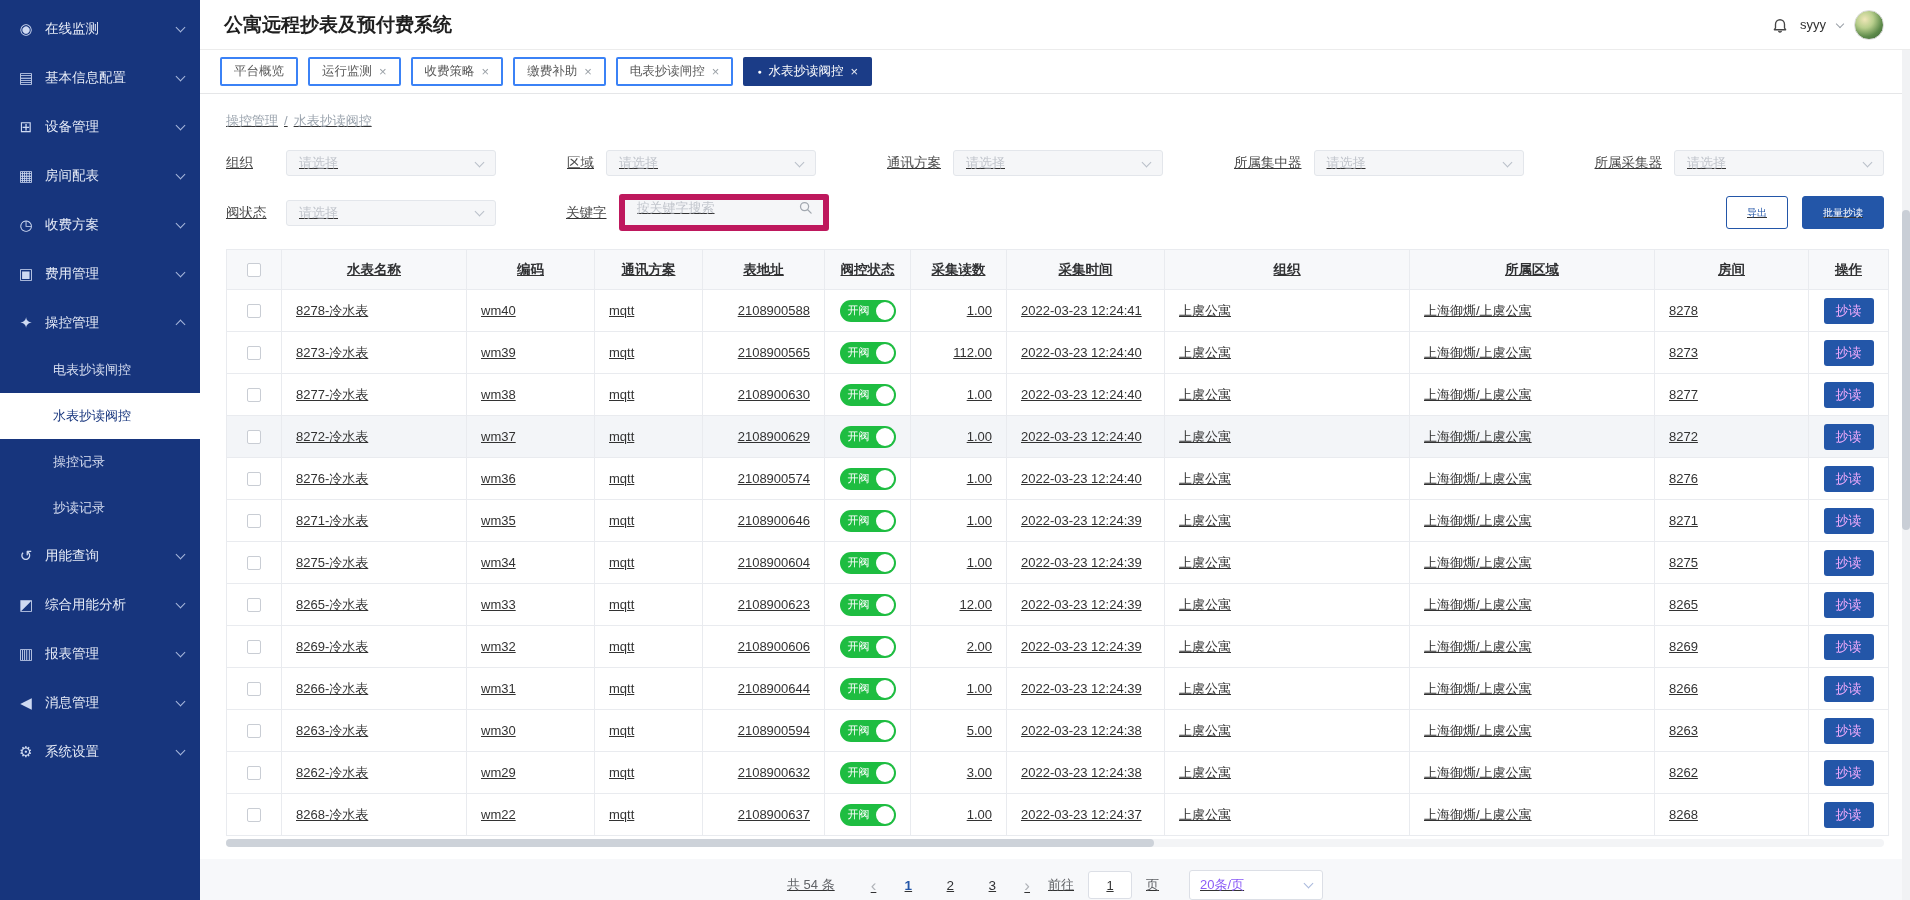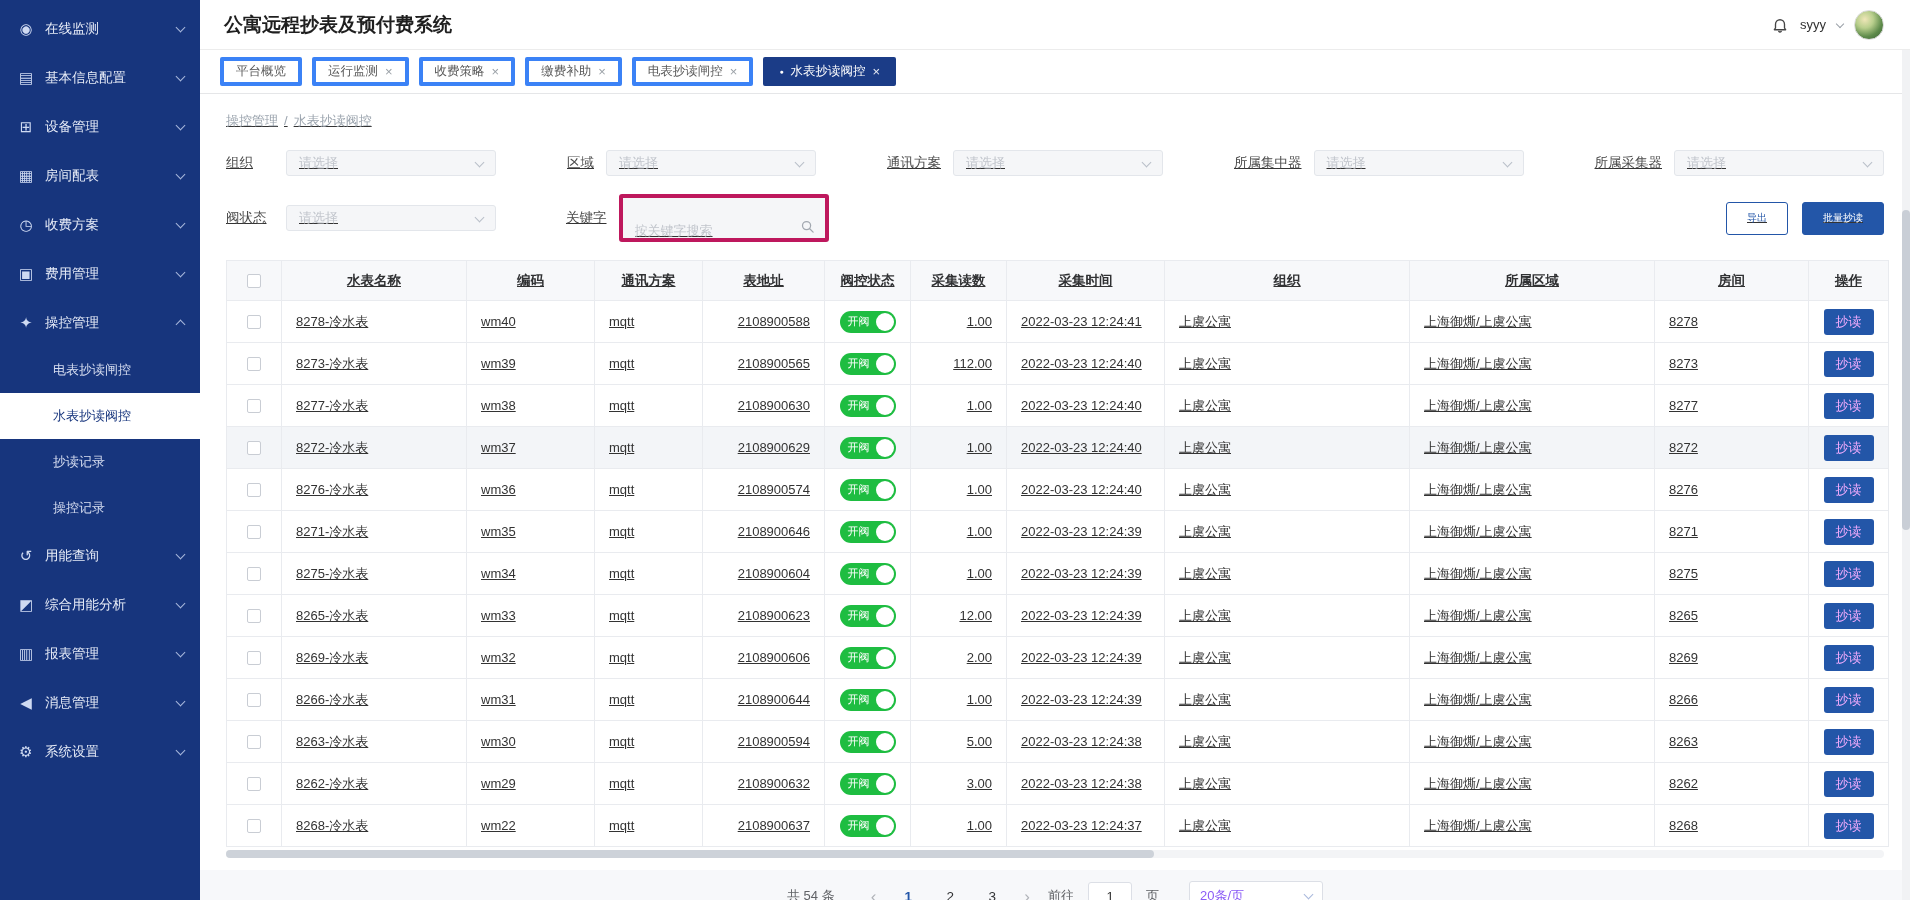--- a/index.html
+++ b/index.html
@@ -28,40 +28,40 @@
   .topbar { height:50px; background:#fff; display:flex; align-items:center; padding:0 26px 0 24px; border-bottom:1px solid #ececec; flex-shrink:0; }
   .page-title { font-size:19px; font-weight:700; color:#1f1f1f; }
   .top-right { margin-left:auto; display:flex; align-items:center; gap:11px; }
   .bell { display:flex; align-items:center; cursor:pointer; }
   .username { font-size:13px; color:#333; cursor:pointer; }
   .chev.user { border-color:#9aa0a8; width:6px; height:6px; margin-top:-2px; }
   .avatar { width:30px; height:30px; border-radius:50%; border:1px solid #dcdcdc; cursor:pointer;
             background:radial-gradient(circle at 35% 30%, #efe6b8 0%, #b9cf8d 32%, #5d8a4a 65%, #3a5f35 100%); }
 
   .tabbar { height:44px; background:#fff; display:flex; align-items:center; gap:10px; padding:0 20px; border-bottom:1px solid #e5e6e8; flex-shrink:0; }
-  .tab { display:inline-flex; align-items:center; gap:7px; height:29px; padding:0 12px; border:4px solid #3b82f6; border-radius:2px; background:#fff; font-size:12.5px; color:#595959; cursor:pointer; white-space:nowrap; }
+  .tab { display:inline-flex; align-items:center; gap:7px; height:29px; padding:0 12px; border:2px solid #3b82f6; border-radius:2px; background:#fff; font-size:12.5px; color:#595959; cursor:pointer; white-space:nowrap; }
   .tab .close { color:#9aa0a6; font-size:13px; line-height:1; }
   .tab.active { background:#1b3c87; border-color:#1b3c87; color:#fff; }
   .tab.active .dot { font-size:7px; line-height:1; }
   .tab.active .close { color:#e8ecf5; }
 
   .content { flex:1; background:#fff; padding:14px 26px 0; position:relative; min-height:0;text-decoration:underline; }
   .breadcrumb { font-size:13px; color:#9aa3ad; margin:4px 0 20px; }
   .breadcrumb .sep { margin:0 6px; }
 
   
   .frow { display:flex; align-items:center; margin-bottom:18px; }
   .frow.first { justify-content:space-between; }
   .fgroup { display:flex; align-items:center; }
   .flabel { font-size:13.5px; color:#4c4c4c; margin-right:12px; white-space:nowrap; }
   .flabel.w1 { min-width:48px; }
   .select { width:210px; height:26px; background:#f5f6f8; border:1px solid #e3e6eb; border-radius:3px; display:flex; align-items:center; padding:0 12px; cursor:pointer; }
   .select .ph { flex:1; font-size:13px; color:#c0c4cb; }
   .select .chev { border-color:#b9bfc9; margin-top:-2px; }
-  .search-box { width:210px; height:48px; background:#f5f6f8; border:4px solid #be185d; border-radius:3px; display:flex; align-items:flex-end; padding:0 10px 0 12px; }
+  .search-box { width:210px; height:37px; background:#f5f6f8; border:6px solid #be185d; border-radius:3px; display:flex; align-items:flex-start; padding:0 10px 0 12px; }
   .search-box input { flex:1; min-width:0; border:none; outline:none; background:transparent; font-size:13px; color:#333; font-family:inherit; }
   .search-box input::placeholder { color:#c0c4cb; }
   .kw-gap { width:70px; }
   .btns { margin-left:auto; display:flex; gap:14px; }
   .btn { height:33px; padding:0 20px; border-radius:3px; font-size:10px; cursor:pointer; font-family:inherit; }
   .btn.outline { background:#fff; border:1px solid #2356a8; color:#2356a8; }
   .btn.primary { background:#2356a8; border:1px solid #2356a8; color:#fff; }
 
   
   table { width:100%; border-collapse:collapse; table-layout:fixed; }
@@ -134,22 +134,22 @@
         <span class="chev"></span>
       </div>
       <div class="menu-item">
         <span class="mi-icon">✦</span>
         <span class="mi-label">操控管理</span>
         <span class="chev up"></span>
       </div>
       <div class="submenu">
         <div class="sub-item">电表抄读闸控</div>
         <div class="sub-item active">水表抄读阀控</div>
+        <div class="sub-item">操控记录</div>
         <div class="sub-item">抄读记录</div>
-        <div class="sub-item">操控记录</div>
       </div>
       <div class="menu-item">
         <span class="mi-icon">↺</span>
         <span class="mi-label">用能查询</span>
         <span class="chev"></span>
       </div>
       <div class="menu-item">
         <span class="mi-icon">◩</span>
         <span class="mi-label">综合用能分析</span>
         <span class="chev"></span>

